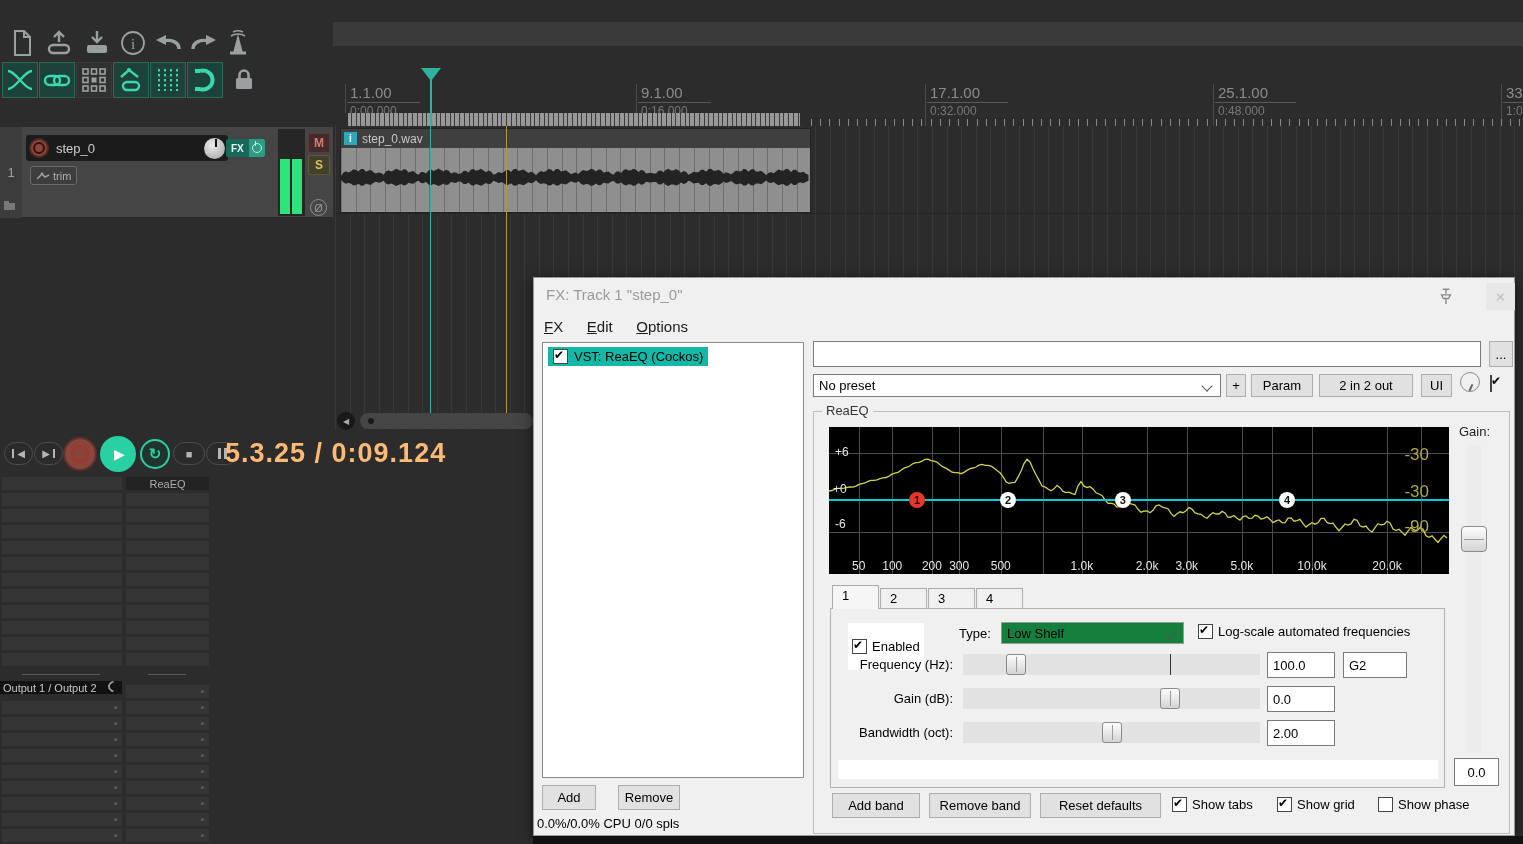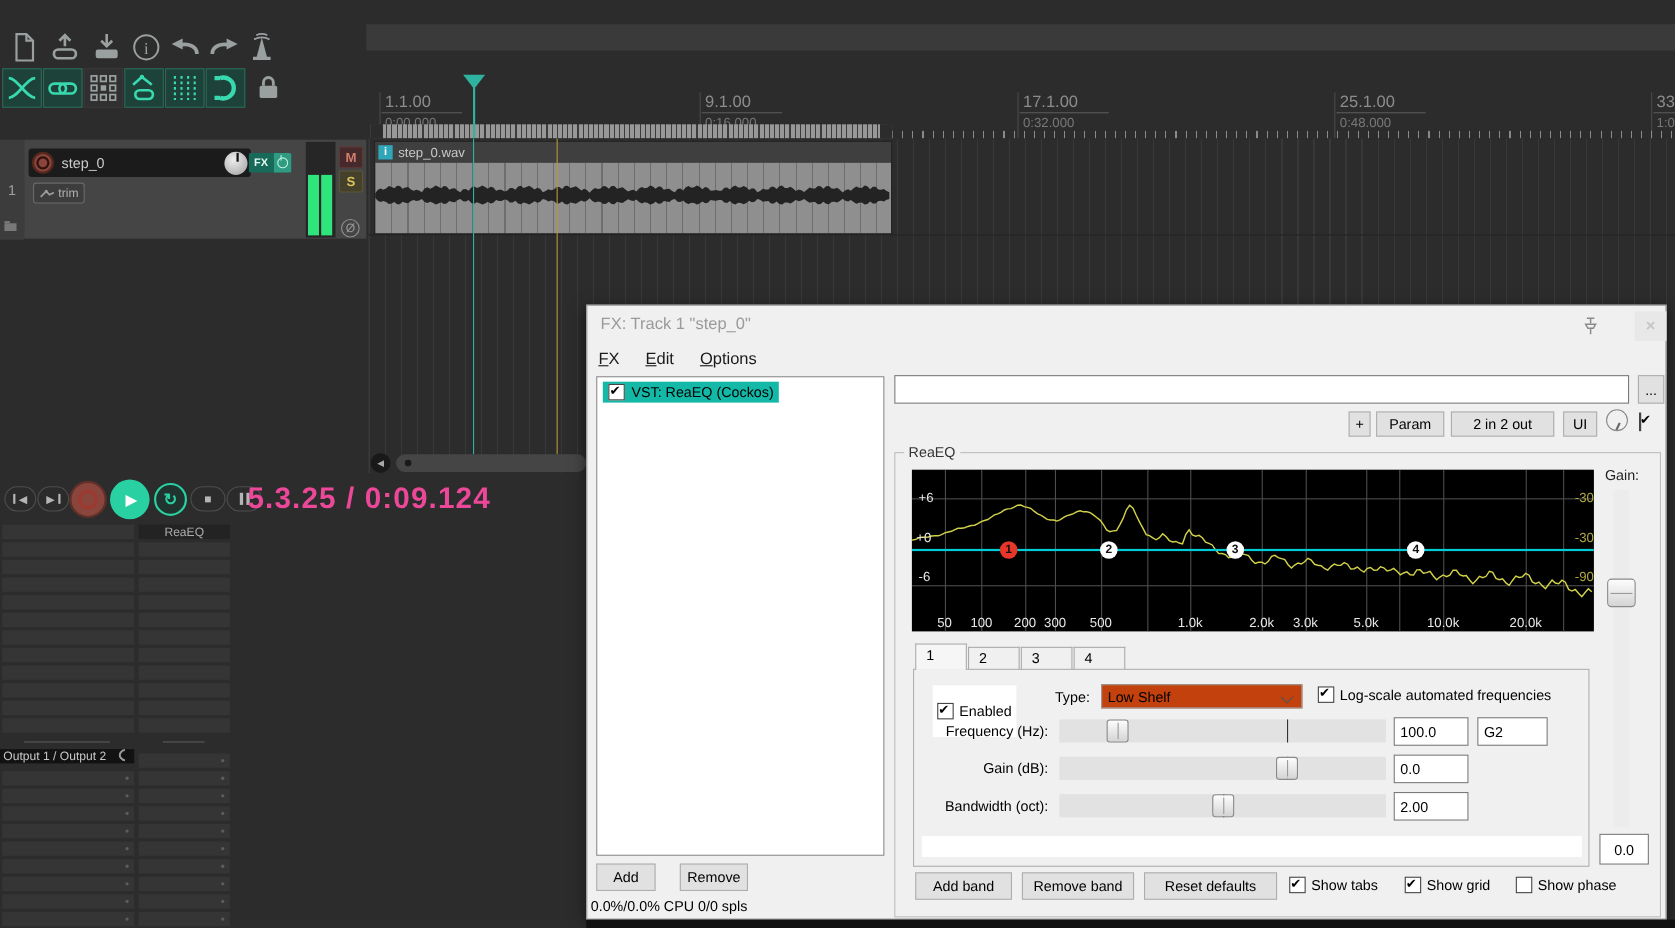--- a/index.html
+++ b/index.html
@@ -56,21 +56,21 @@
   .sqbtn{position:absolute;width:22px;height:20px;border-radius:2px;font-size:12px;font-weight:bold;display:flex;align-items:center;justify-content:center;box-sizing:border-box;}
   #phasebtn{position:absolute;left:288px;top:72px;width:17px;height:17px;border-radius:50%;border:1.5px solid #8f8f8f;color:#9a9a9a;font-size:11px;display:flex;align-items:center;justify-content:center;box-sizing:border-box;}
   
   .pill{position:absolute;height:23px;border-radius:12px;background:#2b2b2b;border:1.5px solid #4e4e4e;display:flex;align-items:center;justify-content:center;gap:3px;box-sizing:border-box;color:#b5b5b5;}
   .tpglyph{font-size:10px;color:#b5b5b5;}
   .tpbar{width:2px;height:9px;background:#b5b5b5;}
   #recbtn{position:absolute;left:63px;top:437px;width:34px;height:34px;border-radius:50%;background:#8a453c;border:2px solid #5f302a;box-sizing:border-box;display:flex;align-items:center;justify-content:center;}
   #recbtn::after{content:"";width:12px;height:12px;border-radius:50%;border:3px solid #9c3a30;}
   #playbtn{position:absolute;left:100px;top:436px;width:36px;height:36px;border-radius:50%;background:#29d0a2;display:flex;align-items:center;justify-content:center;color:#fff;font-size:14px;}
   #loopbtn{position:absolute;left:140px;top:439px;width:30px;height:30px;border-radius:50%;background:#20332e;border:2px solid #2ad0a2;box-sizing:border-box;display:flex;align-items:center;justify-content:center;color:#2ad0a2;font-size:15px;font-weight:bold;}
-  #ttime{position:absolute;left:225px;top:438px;font-size:27px;font-weight:bold;color:#ec4899;letter-spacing:1px;}
+  #ttime{position:absolute;left:225px;top:438px;font-size:27px;font-weight:bold;color:#fdba74;letter-spacing:1px;}
   
   .prow{position:absolute;height:13px;background:#353535;}
   .prow.dot::after{content:"";position:absolute;right:5px;top:5px;width:3px;height:3px;border-radius:50%;background:#5d5d5d;}
   #reaeqhdr{position:absolute;left:126px;top:477px;width:83px;height:13px;background:#232323;color:#ababab;font-size:11px;display:flex;align-items:center;justify-content:center;}
   .pdiv{position:absolute;top:674px;height:1px;background:#5a5a5a;}
   #outrow{position:absolute;left:0;top:681px;width:122px;height:13px;background:#121212;color:#c8c8c8;font-size:11px;display:flex;align-items:center;padding-left:3px;box-sizing:border-box;}
   #outknob{position:absolute;left:108px;top:681px;width:11px;height:11px;border-radius:50%;border:2px solid;border-color:#999 transparent transparent #999;transform:rotate(-45deg);box-sizing:border-box;}
   
   #fxwin{position:absolute;left:533px;top:277px;width:982px;height:559px;background:#f0f0f0;border:1px solid #9a9a9a;box-sizing:border-box;box-shadow:0 3px 12px rgba(0,0,0,.55);font-size:13px;color:#000;}
   #fxtitle{position:absolute;left:12px;top:8px;font-size:15px;color:#9a9a9a;}
@@ -89,21 +89,21 @@
   #wetknob{position:absolute;left:926px;top:94px;width:20px;height:20px;border-radius:50%;border:1.5px solid #8a8a8a;box-sizing:border-box;position:absolute;}
   #wetknob::after{content:"";position:absolute;left:9px;top:11px;width:1.5px;height:7px;background:#666;transform:rotate(25deg);}
   
   #eqgroup{position:absolute;left:279px;top:133px;width:697px;height:423px;border:1px solid #bdbdbd;box-sizing:border-box;}
   #eqgrouplabel{position:absolute;left:8px;top:-9px;background:#f0f0f0;padding:0 4px;font-size:13px;color:#333;}
   #eqgraph{position:absolute;left:15px;top:15px;width:620px;height:147px;background:#000;overflow:hidden;}
   .gv{position:absolute;top:0;bottom:0;width:1px;background:#4d4d4d;}
   .gh{position:absolute;left:0;right:0;height:1px;background:#4d4d4d;}
   #zeroline{position:absolute;left:0;right:0;top:72px;height:2px;background:#00ccd8;z-index:3;}
   .dbl{position:absolute;font-size:12px;color:#e8e8e8;z-index:4;}
-  .dbr{position:absolute;font-size:12px;color:#b0a840;right:0;z-index:4;}
+  .dbr{position:absolute;font-size:17px;color:#b0a840;right:20px;z-index:4;}
   .fql{position:absolute;bottom:1px;font-size:12px;color:#e8e8e8;transform:translateX(-50%);z-index:4;}
   .band{position:absolute;top:73px;width:16px;height:16px;border-radius:50%;background:#fff;color:#111;font-size:11px;font-weight:bold;display:flex;align-items:center;justify-content:center;transform:translate(-50%,-50%);z-index:5;}
   .band.red{background:#e8372a;}
   
   .tab{position:absolute;box-sizing:border-box;border:1px solid #ababab;border-bottom:none;background:#f0f0f0;font-size:13px;padding:2px 0 0 9px;}
   .tab.active{background:#f6f6f6;z-index:2;}
   
   #bandpanel{position:absolute;left:16px;top:196px;width:615px;height:180px;border:1px solid #b0b0b0;box-sizing:border-box;}
   .chkchip{position:absolute;display:inline-flex;align-items:center;gap:5px;font-size:13px;}
   .chkchip.white{background:#fff;padding:16px 4px;}
@@ -390,20 +390,24 @@
         <span>VST: ReaEQ (Cockos)</span>
       </div>
     </div>
     <div class="win-btn" style="left:8px;top:507px;width:54px;height:25px">Add</div>
     <div class="win-btn" style="left:84px;top:507px;width:62px;height:25px">Remove</div>
     <div id="fxstatus">0.0%/0.0% CPU 0/0 spls</div>
 
     
     <div class="wfield" style="left:279px;top:63px;width:668px;height:26px"></div>
     <div class="win-btn" style="left:955px;top:63px;width:24px;height:26px">...</div>
+    <div class="wfield" style="left:279px;top:96px;width:408px;height:23px">
+        <span>No preset</span>
+        <span class="chev"></span>
+      </div>
     <div class="win-btn" style="left:692px;top:96px;width:20px;height:23px">+</div>
     <div class="win-btn" style="left:717px;top:96px;width:62px;height:23px">Param</div>
     <div class="win-btn" style="left:785px;top:96px;width:94px;height:23px">2 in 2 out</div>
     <div class="win-btn" style="left:887px;top:96px;width:31px;height:23px">UI</div>
     <div id="wetknob"></div>
     <span class="xcheck on abs" style="left:956px;top:98px"></span>
 
     
     <div id="eqgroup">
       <span id="eqgrouplabel">ReaEQ</span>
@@ -465,21 +469,21 @@
       <div class="tab" style="left:66px;top:176px;width:47px;height:21px">2</div>
       <div class="tab" style="left:114px;top:176px;width:47px;height:21px">3</div>
       <div class="tab" style="left:162px;top:176px;width:47px;height:21px">4</div>
 
       <div id="bandpanel">
         <span class="chkchip white" style="left:17px;top:14px">
             <span class="xcheck on"></span>
             <span>Enabled</span>
           </span>
         <span class="abs" style="left:128px;top:17px;font-size:13px">Type:</span>
-        <div class="wfield" style="left:170px;top:13px;width:183px;height:22px;background:#c2410c;border-color:#9a9a9a">
+        <div class="wfield" style="left:170px;top:13px;width:183px;height:22px;background:#15803d;border-color:#9a9a9a">
             <span>Low Shelf</span>
             <span class="chev"></span>
           </div>
         <span class="chkchip" style="left:367px;top:15px">
             <span class="xcheck on"></span>
             <span>Log-scale automated frequencies</span>
           </span>
 
         <span class="rlabel" style="top:48px">Frequency (Hz):</span>
         <div class="htrack" style="left:132px;top:45px">

